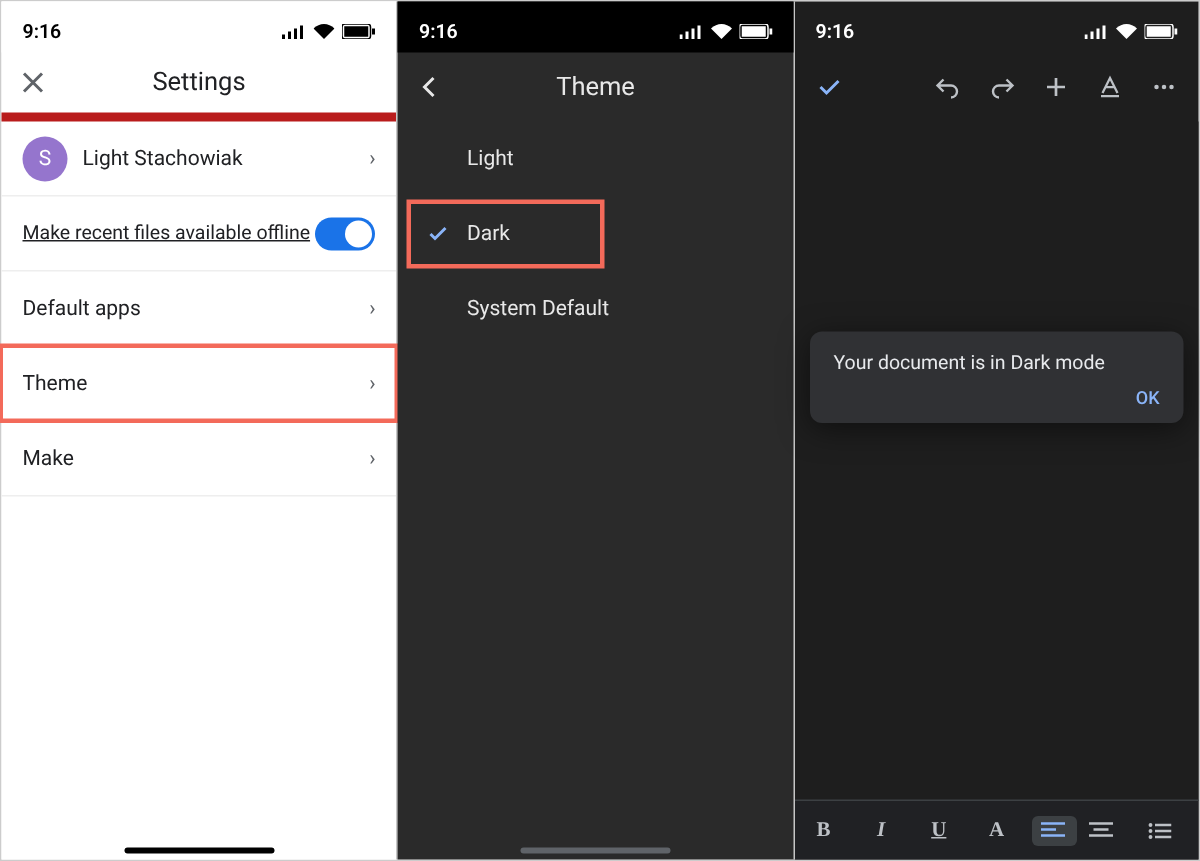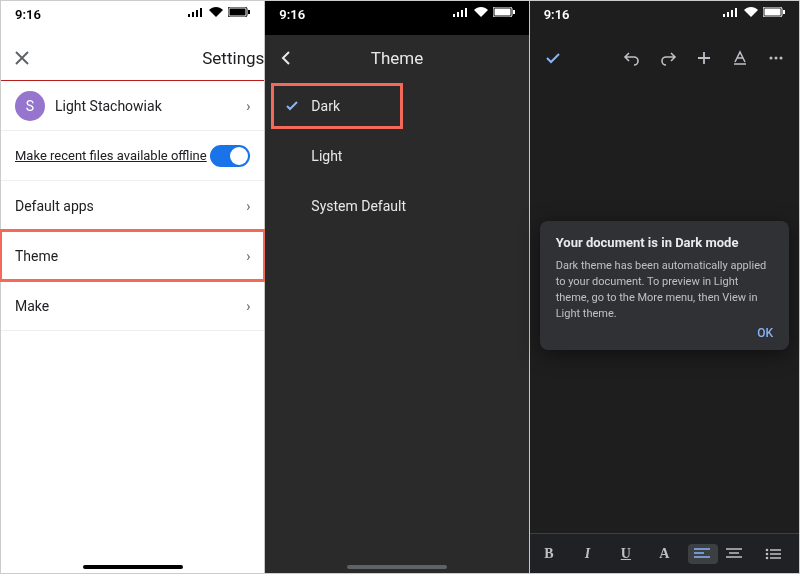--- a/index.html
+++ b/index.html
@@ -4,51 +4,51 @@
 <style>
   * { margin: 0; padding: 0; box-sizing: border-box; font-family: -apple-system, BlinkMacSystemFont, "Segoe UI", Roboto, sans-serif; }
   body { background: #fff; width: 800px; height: 574px; overflow: hidden; }
   .stage { display: flex; width: 800px; height: 574px; border: 1px solid #ccc; }
   .phone { position: relative; height: 100%; }
   .p1 { width: 265px; background: #fff; color: #202124; border-right: 1px solid #c6c6c6; }
   .p2 { width: 265px; background: #2a2a2a; color: #e8e8e8; border-right: 1px solid #c6c6c6; }
   .p3 { width: 270px; background: #1e1e1e; color: #e8e8e8; }
 
   
-  .status { height: 34px; display: flex; align-items: flex-start; justify-content: space-between; padding: 6px 14px 0 14px; font-size: 13px; font-weight: 600; gap: 29px; }
+  .status { height: 34px; display: flex; align-items: center; justify-content: space-between; padding: 6px 14px 0 14px; font-size: 13px; font-weight: 600; gap: 29px; }
   .status.dark { color: #fff; background: #000; }
   .status.dark2 { color: #fff; }
   .status.light { color: #000; background: #fff; }
   .status .right { display: flex; gap: 5px; align-items: center; }
 
   
   .hdr { height: 46px; display: flex; align-items: center; justify-content: center; position: relative; font-size: 17px; }
   .hdr .btn-left { position: absolute; left: 12px; display: flex; align-items: center; }
-  .p1 .hdr { border-bottom: 1px solid #b91c1c; justify-content: flex-end; }
+  .p1 .hdr { border-bottom: 6px solid #b91c1c; }
   .p2 .hdr { font-size: 17px; }
 
   
   .row { display: flex; align-items: center; padding: 0 14px; height: 50px; border-bottom: 1px solid #eee; position: relative; font-size: 14px; }
   .row .chev { margin-left: auto; color: #5f6368; }
   .avatar { width: 30px; height: 30px; border-radius: 50%; background: #9575cd; color: #fff; display: flex; align-items: center; justify-content: center; font-size: 14px; margin-right: 10px; }
   .switch { margin-left: auto; width: 40px; height: 22px; border-radius: 11px; background: #1a73e8; position: relative; }
   .switch::after { content:""; position:absolute; right:2px; top:2px; width:18px; height:18px; border-radius:50%; background:#fff; }
   .highlight { position:absolute; border:3px solid #f36a5a; pointer-events:none; }
 
   
   .opt { display:flex; align-items:center; height:50px; padding:0 14px; font-size:14px; position:relative; }
   .opt .chk { width:26px; color:#8ab4f8; display:flex; justify-content:center; }
   .opt .lbl { padding-left:6px; }
 
   
   .tb { height:46px; display:flex; align-items:center; gap:18px; padding:0 14px; color:#bdc1c6; }
   .tb .spacer { flex:1; }
   .doc-area { position:relative; background:#1e1e1e; height: calc(100% - 34px - 46px - 40px); }
   .popup { position:absolute; top:140px; left:10px; right:10px; background:#303134; border-radius:8px; padding:14px 16px 10px 16px; color:#e8eaed; box-shadow:0 4px 20px rgba(0,0,0,.5); }
-  .popup h4 { font-size:13px; font-weight:700; margin-bottom:8px; }
+  .popup h4 { font-size:13px; font-weight:400; margin-bottom:8px; }
   .popup p { font-size:11px; line-height:1.45; color:#bdc1c6; }
   .popup .ok { display:block; text-align:right; color:#8ab4f8; font-size:12px; margin-top:4px; font-weight:500; }
 
   .bottombar { position:absolute; bottom:0; left:0; right:0; height:40px; background:#202124; display:flex; align-items:center; justify-content:space-around; color:#bdc1c6; font-size:14px; font-weight:600; border-top:1px solid #3c4043; }
   .bottombar .i { width:30px; text-align:center; font-family: Georgia, serif; }
   .bottombar .sel { background:#3c4043; border-radius:4px; padding:4px 6px; color:#8ab4f8; }
   .homebar { position:absolute; bottom:4px; left:50%; transform:translateX(-50%); width:100px; height:4px; background:#000; border-radius:2px; }
   .homebar.dark { background:#5f6368; }
 
   svg { display:block; }
@@ -144,32 +144,32 @@
     <div class="hdr">
       <span class="btn-left">
         <svg width="18" height="18" viewBox="0 0 18 18">
             <path d="M12 3L6 9l6 6" stroke="#e8e8e8" stroke-width="2" fill="none"></path>
           </svg>
       </span>
       <span>Theme</span>
     </div>
 
     <div class="opt">
+      <span class="chk"></span>
+      <span class="lbl">Light</span>
+    </div>
+
+    <div class="opt">
       <span class="chk">
         <svg width="16" height="16" viewBox="0 0 16 16">
             <path d="M3 8l3 3 7-7" stroke="#8ab4f8" stroke-width="2" fill="none"></path>
           </svg>
       </span>
       <span class="lbl">Dark</span>
       <div class="highlight" style="left:6px;top:2px;width:132px;height:46px;"></div>
-    </div>
-
-    <div class="opt">
-      <span class="chk"></span>
-      <span class="lbl">Light</span>
     </div>
 
     <div class="opt">
       <span class="chk"></span>
       <span class="lbl">System Default</span>
     </div>
 
     <div class="homebar dark"></div>
   </div>
 
@@ -226,21 +226,20 @@
             <circle cx="4" cy="9" r="1.5" fill="#bdc1c6"></circle>
             <circle cx="9" cy="9" r="1.5" fill="#bdc1c6"></circle>
             <circle cx="14" cy="9" r="1.5" fill="#bdc1c6"></circle>
           </svg>
       </span>
     </div>
 
     <div class="doc-area">
       <div class="popup">
         <h4>Your document is in Dark mode</h4>
-        <p>Dark theme has been automatically applied to your document. To preview in Light theme, go to the More menu, then View in Light theme.</p>
         <span class="ok">OK</span>
       </div>
     </div>
 
     <div class="bottombar">
       <span class="i" style="font-weight:700;">B</span>
       <span class="i" style="font-style:italic;">I</span>
       <span class="i" style="text-decoration:underline;">U</span>
       <span class="i" style="font-family:-apple-system;">A</span>
       <span class="i sel">

